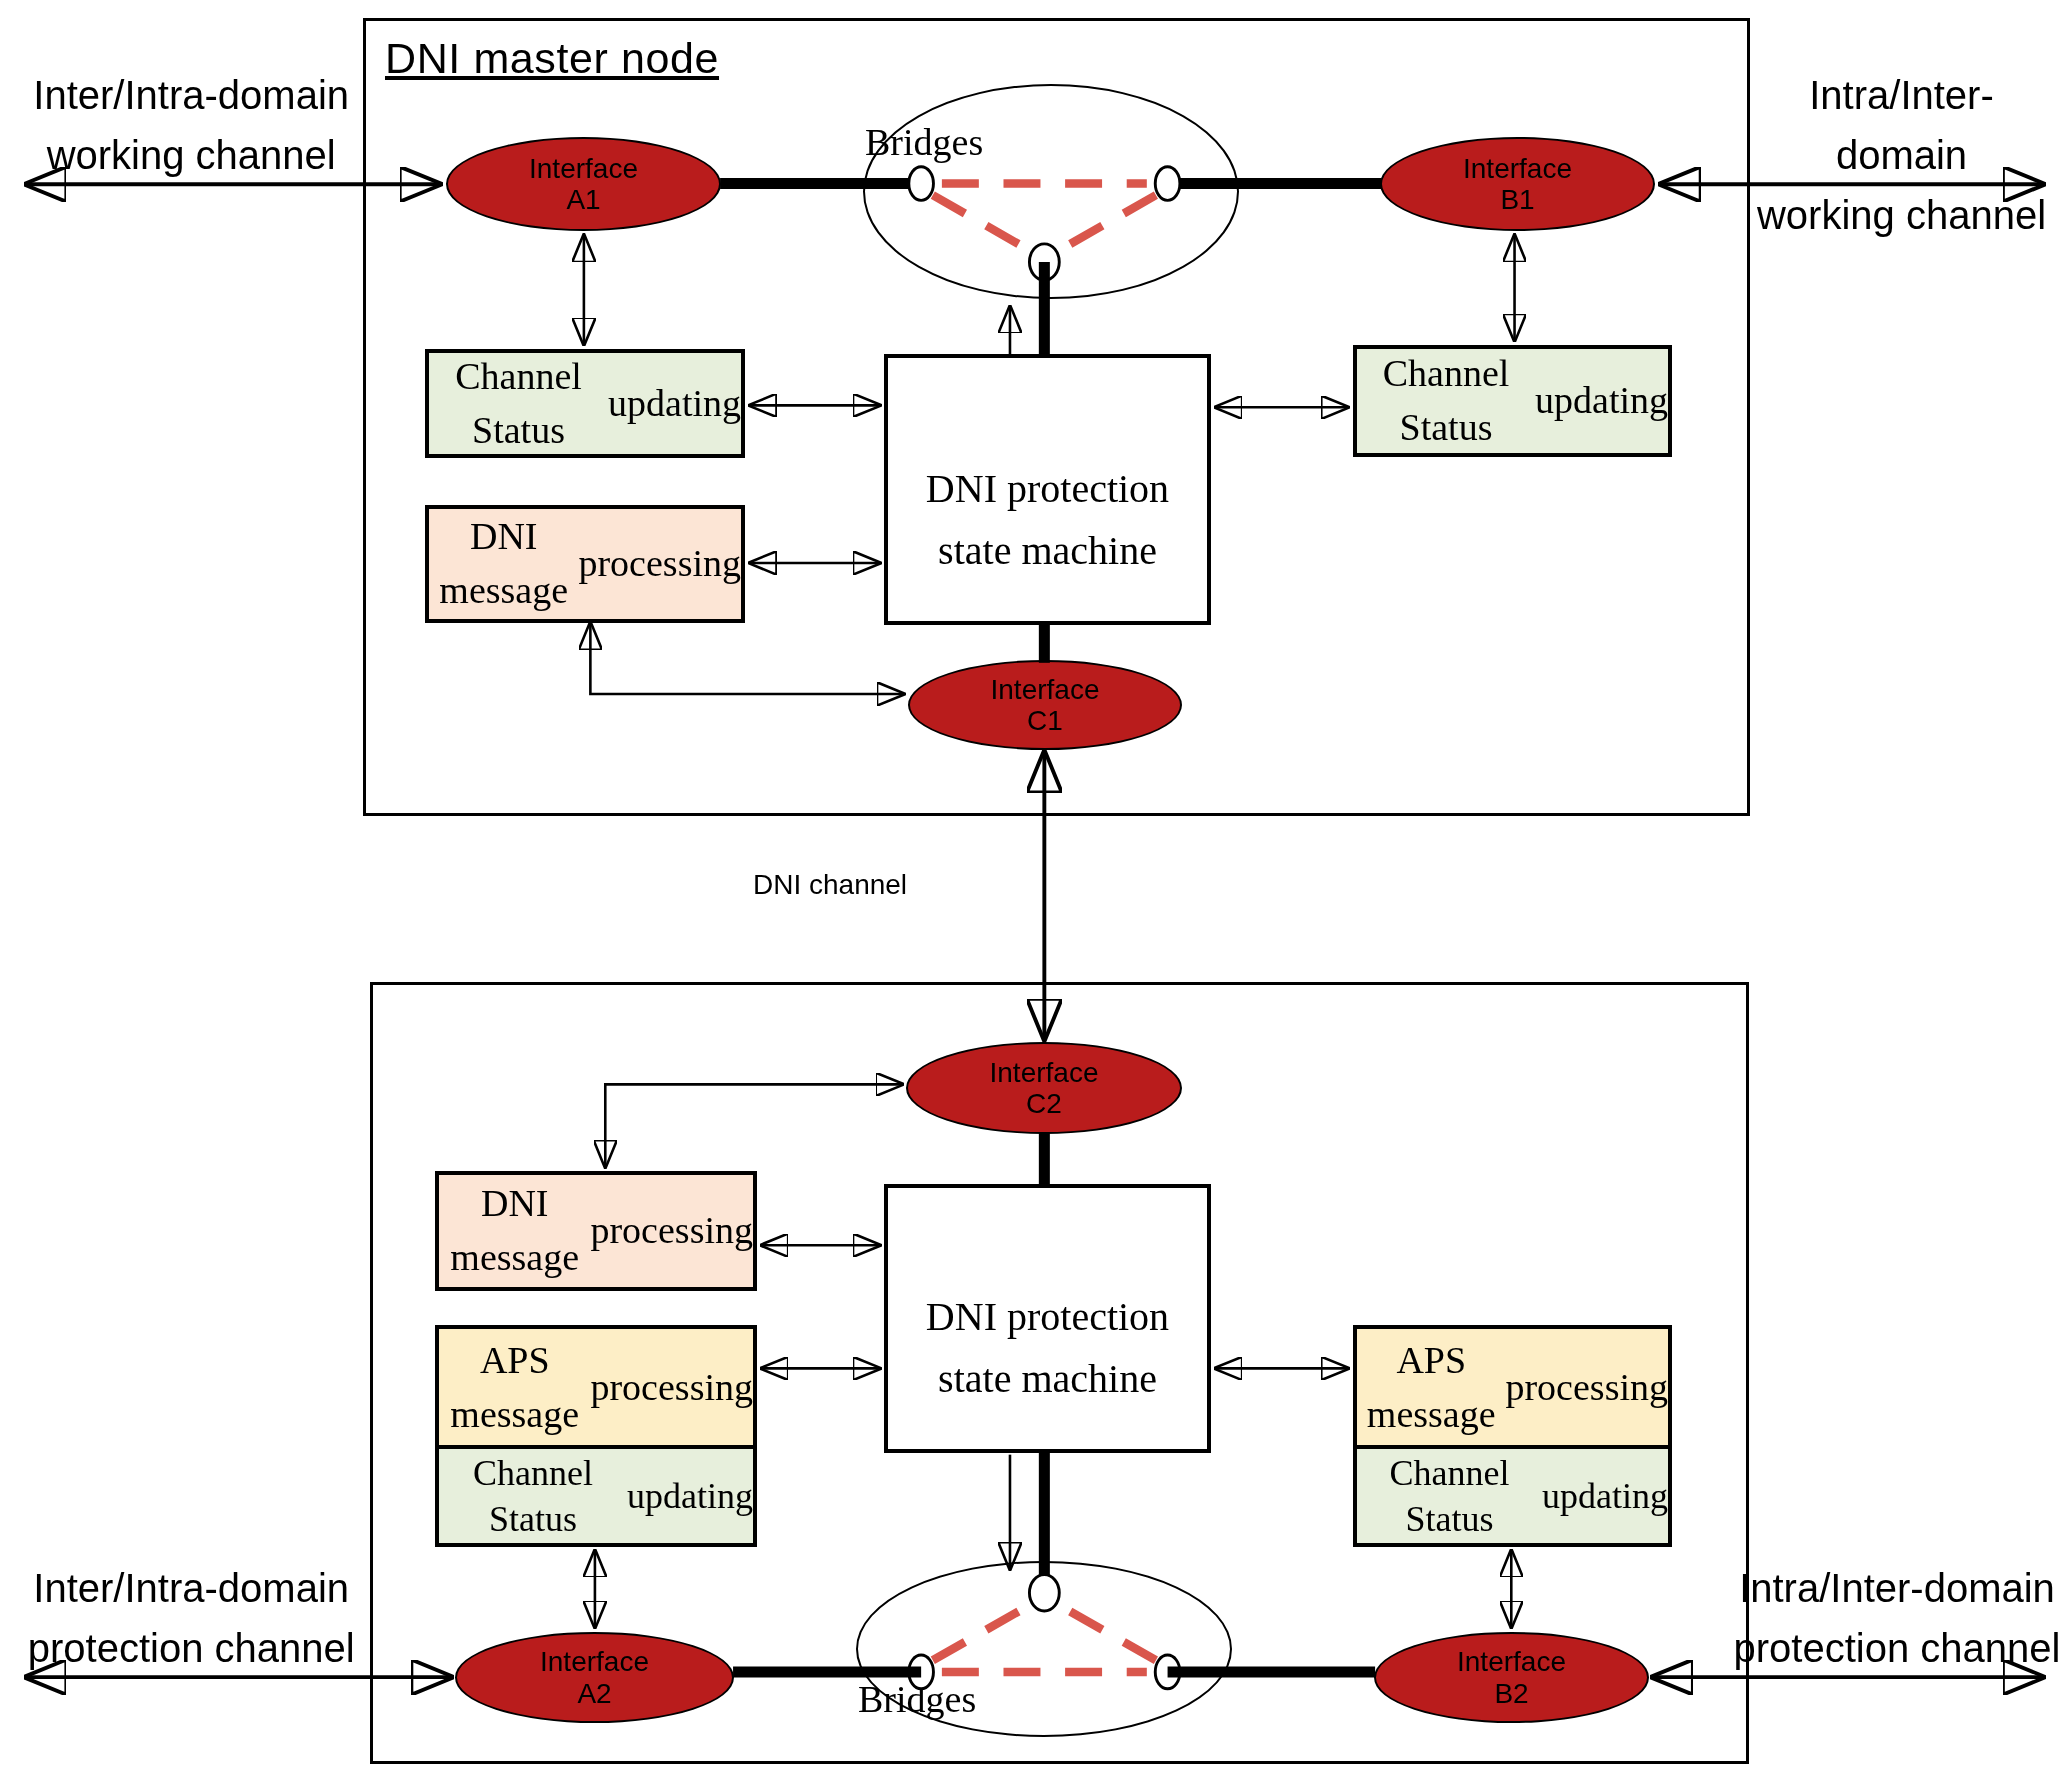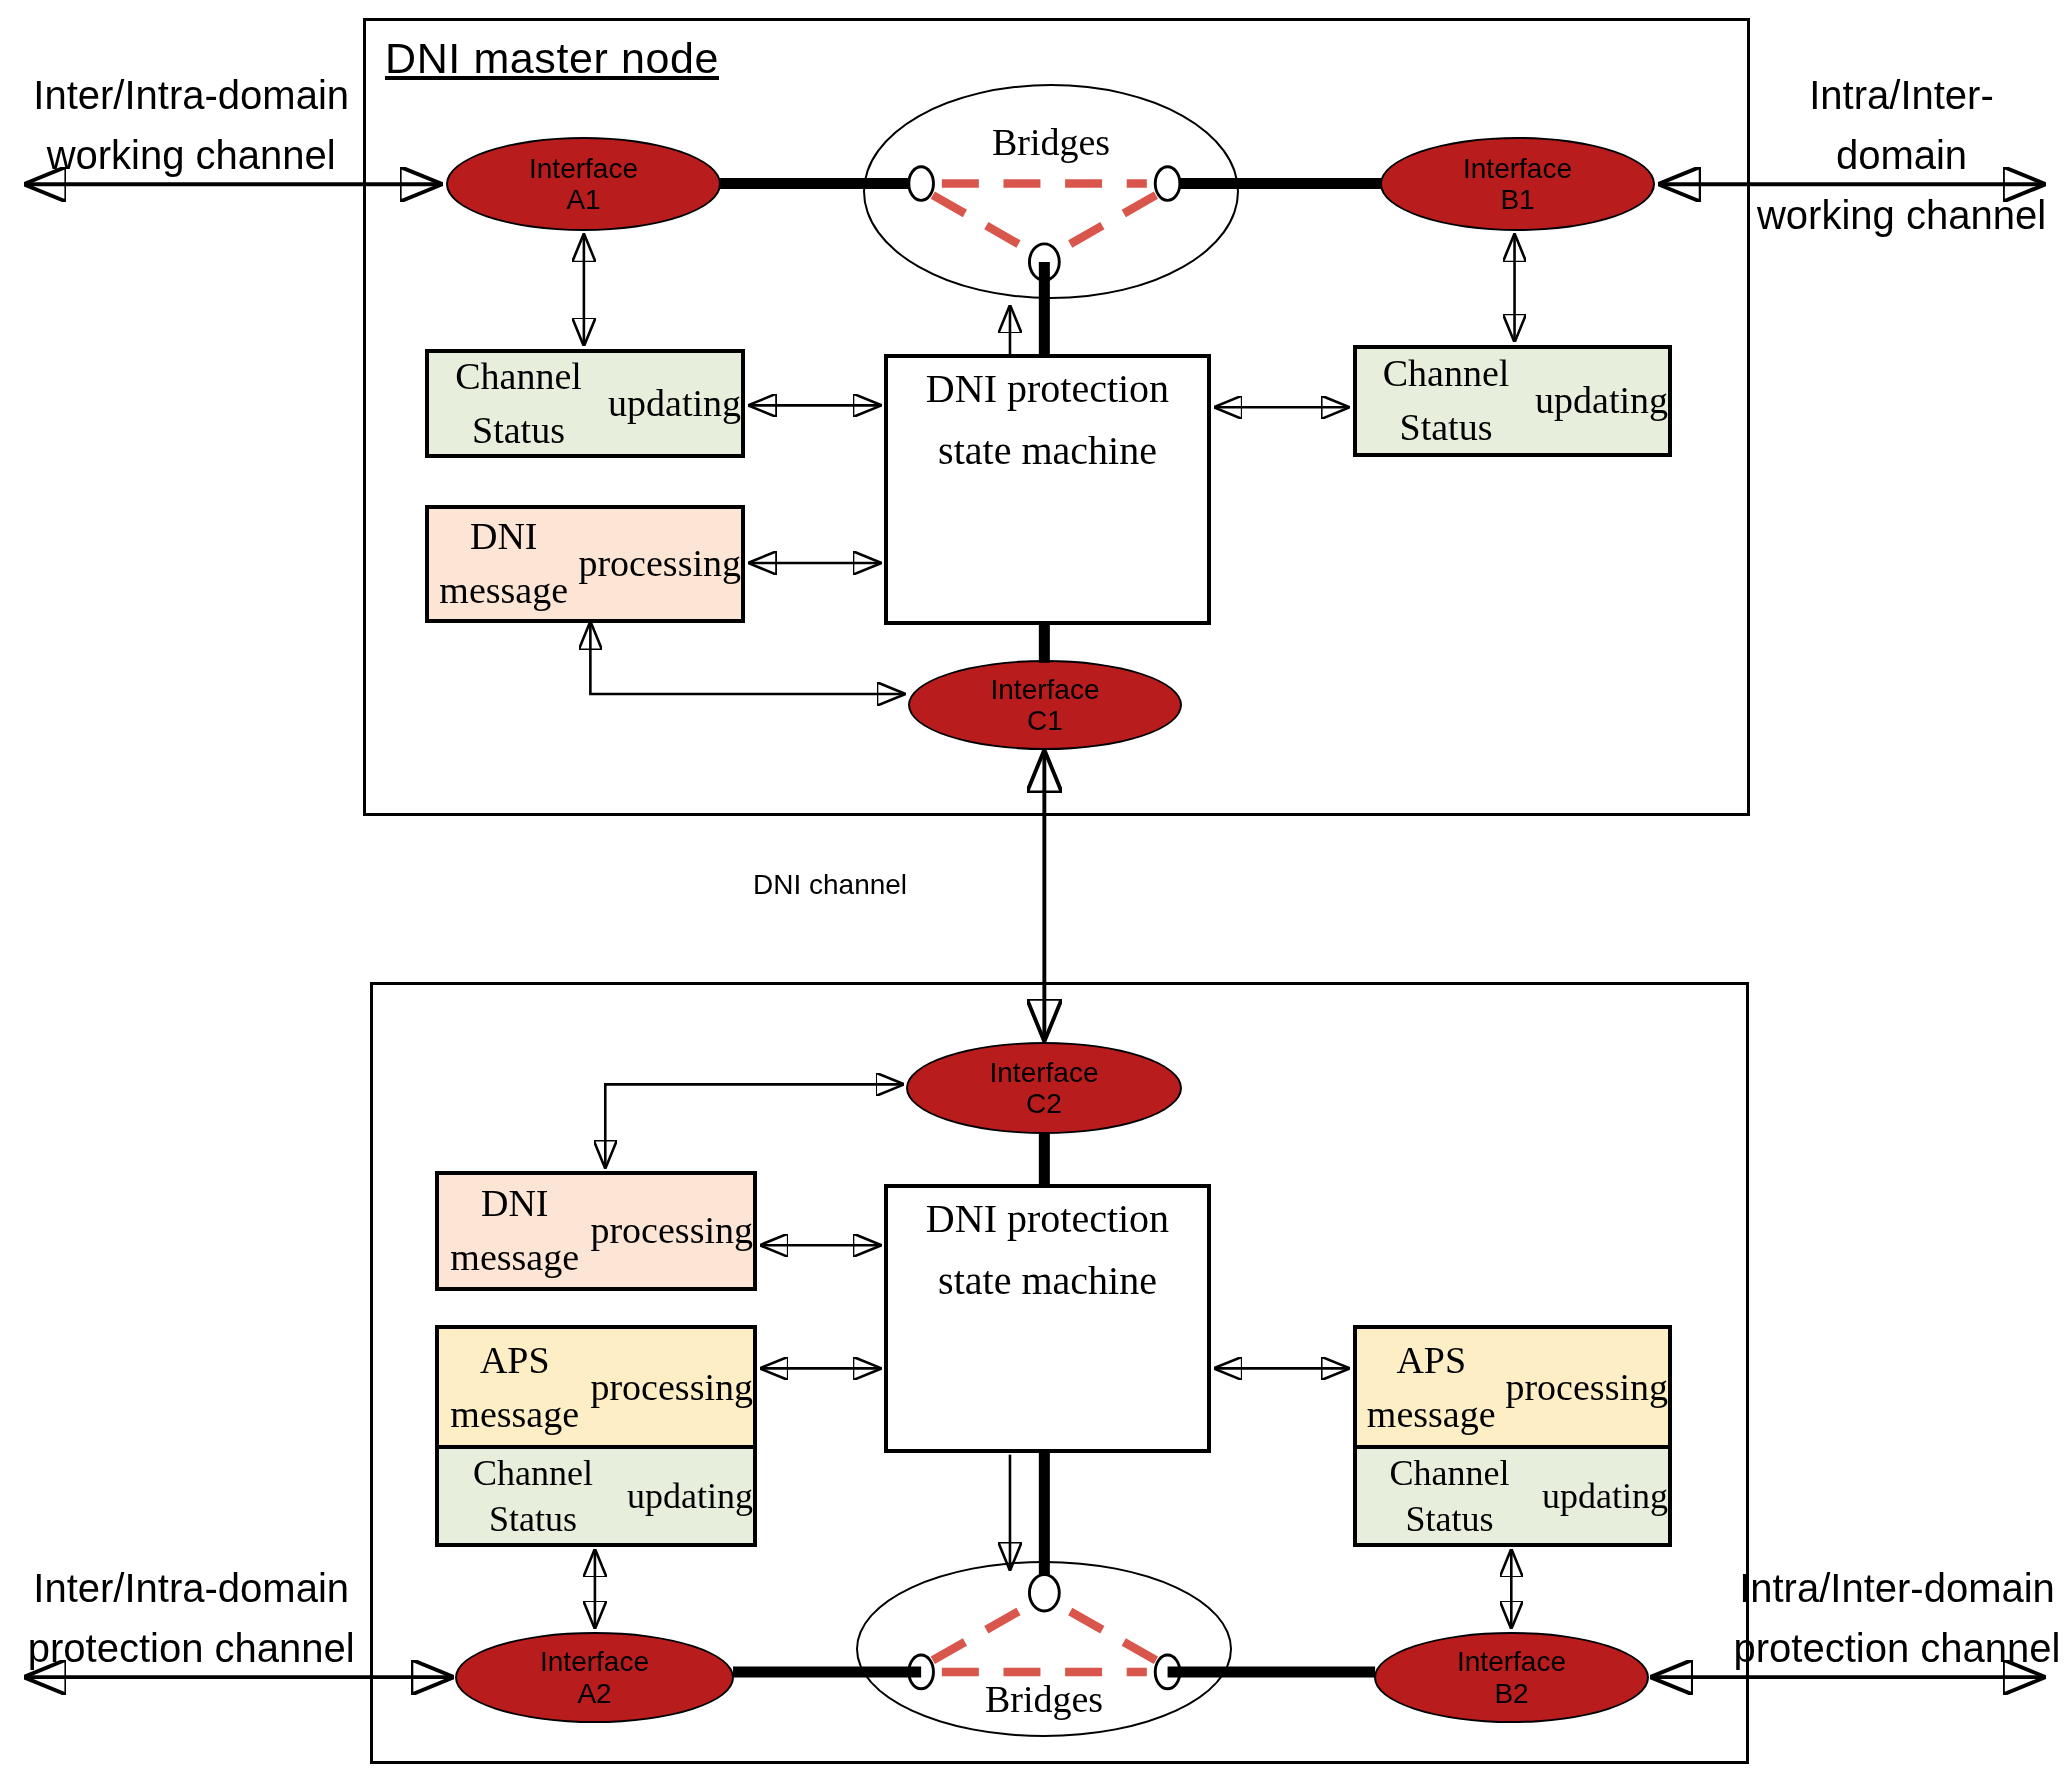--- a/index.html
+++ b/index.html
@@ -16,32 +16,32 @@
     background:transparent; box-sizing:border-box; z-index:1;
   }
   .shape{position:absolute; box-sizing:border-box; z-index:2;}
   .ellipse{
     border:2.6px solid var(--line-black); border-radius:50%; background:#b91c1c;
     display:flex; flex-direction:column; align-items:center; justify-content:center;
     text-align:center; font-size:28px; line-height:1.12;
   }
   .big-ellipse{
     border:2.6px solid var(--line-black); border-radius:50%; background:#fff;
-    display:flex; flex-direction:column; align-items:center;
+    display:flex; flex-direction:column; align-items:flex-start;
     font-family:"Liberation Serif", serif; font-size:38px;
   }
   .cbox{
     border:4.5px solid var(--line-black); display:flex; flex-direction:row;
     align-items:center; justify-content:center; text-align:center;
     font-family:Liberation Serif, serif; font-size:38px; line-height:1.42;
   }
   .cbox.short{line-height:1.28; font-size:36px;}
   .smbox{
     border:4.5px solid var(--line-black); background:#fff; display:flex;
-    flex-direction:column; align-items:center; justify-content:flex-start;
+    flex-direction:column; align-items:center; justify-content:flex-end;
     text-align:center; font-family:"Liberation Serif", serif;
     font-size:40px; line-height:1.55; padding-bottom:39px;
   }
   .green{background:var(--green);} .peach{background:var(--peach);} .yellow{background:var(--yellow);}
   svg.wires{position:absolute; left:0; top:0; z-index:3; pointer-events:none;}
   svg.wires line, svg.wires path{stroke:var(--line-black); fill:none;}
   svg.wires .dash{stroke:var(--dash-red); stroke-width:13; stroke-dasharray:57 38;}
   svg.wires .port{fill:#fff; stroke:var(--line-black); stroke-width:4.5;}
   .txt{position:absolute; z-index:4; white-space:nowrap;}
   .title{font-size:43px; letter-spacing:0.6px;}

